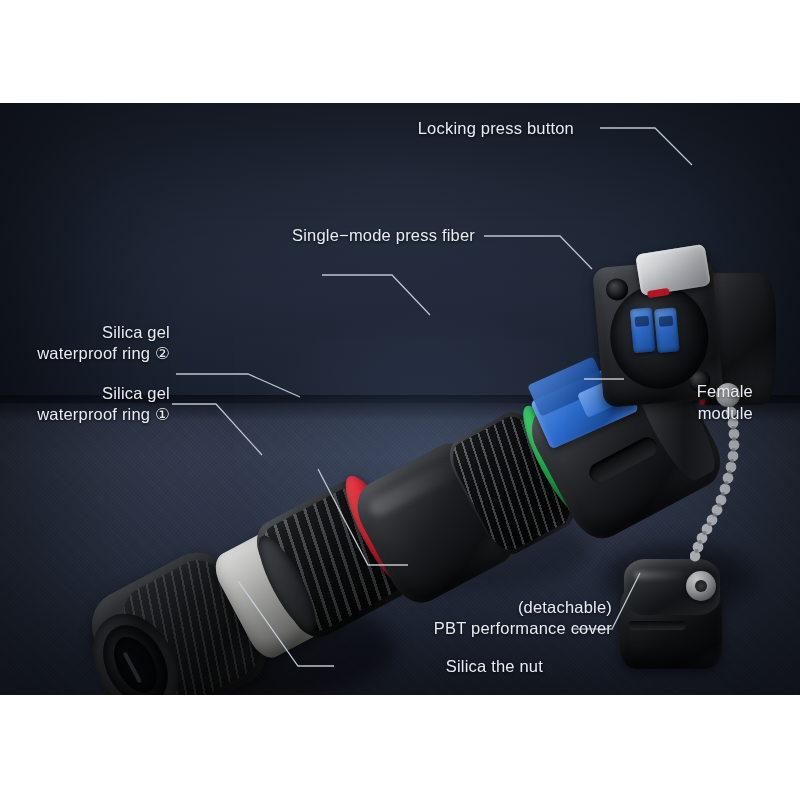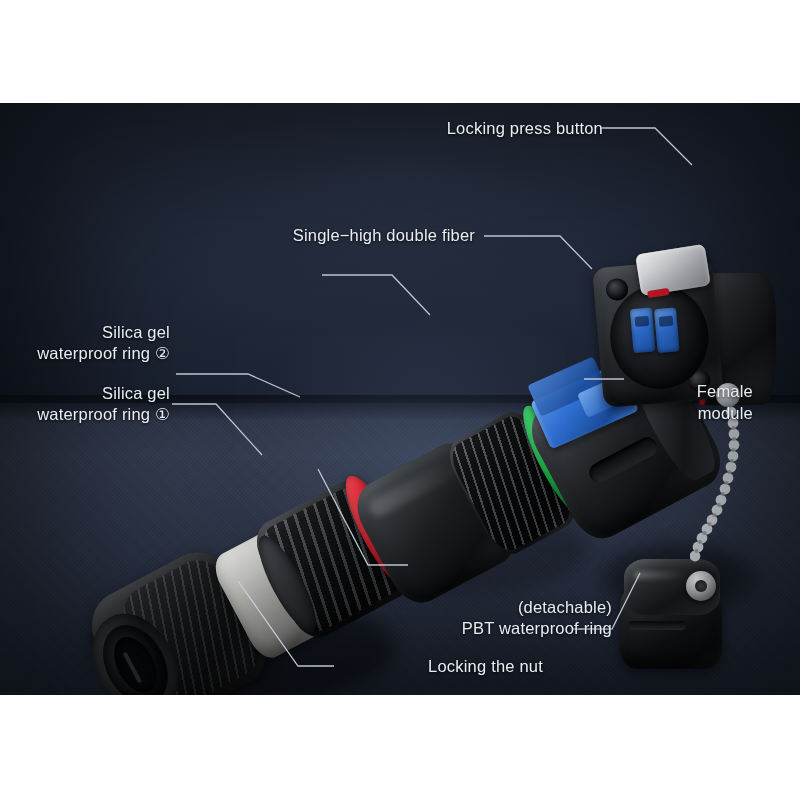--- a/index.html
+++ b/index.html
@@ -249,35 +249,35 @@
       <path d="M484,133 L560,133 L592,166"></path>
       <path d="M322,172 L392,172 L430,212"></path>
       <path d="M176,271 L248,271 L300,294"></path>
       <path d="M172,301 L216,301 L262,352"></path>
       <path d="M624,276 L584,276"></path>
       <path d="M408,462 L368,462 L318,366"></path>
       <path d="M573,526 L612,526 L640,470"></path>
       <path d="M334,563 L298,563 L238,478"></path>
     </svg>
 
-    <div class="label r" style="left:303px;top:15px;width:300px;">Locking press button</div>
-
-    <div class="label r" style="left:175px;top:122px;width:300px;">Single−high double fiber</div>
+    <div class="label r" style="left:274px;top:15px;width:300px;">Locking press button</div>
+
+    <div class="label r" style="left:175px;top:122px;width:300px;">Single−mode press fiber</div>
 
 
     <div class="label r" style="left:-10px;top:219px;width:180px;">Silica gel
 waterproof ring ②</div>
 
     <div class="label r" style="left:-10px;top:280px;width:180px;">Silica gel
 waterproof ring ①</div>
 
     <div class="label l" style="left:633px;top:255px;width:120px;line-height:22px;">
       <span>Female
 module</span>
     </div>
 
 
     <div class="label l" style="left:392px;top:494px;width:220px;">(detachable)
-PBT waterproof ring</div>
-
-    <div class="label l" style="left:343px;top:553px;width:200px;">Locking the nut</div>
+PBT performance cover</div>
+
+    <div class="label l" style="left:343px;top:553px;width:200px;">Silica the nut</div>
   </div>
 </div>
 
 </body></html>

